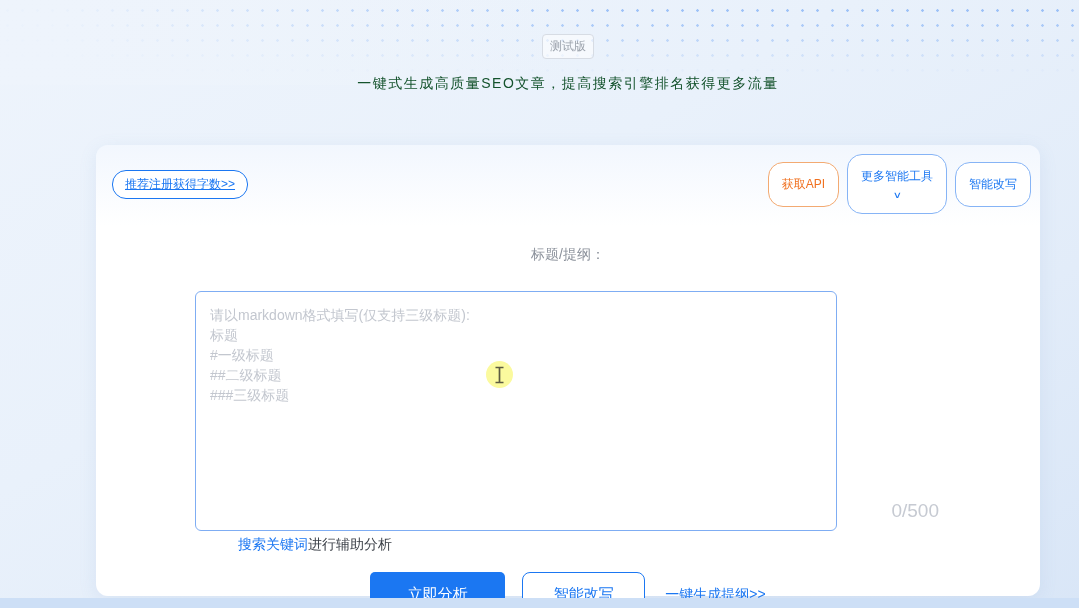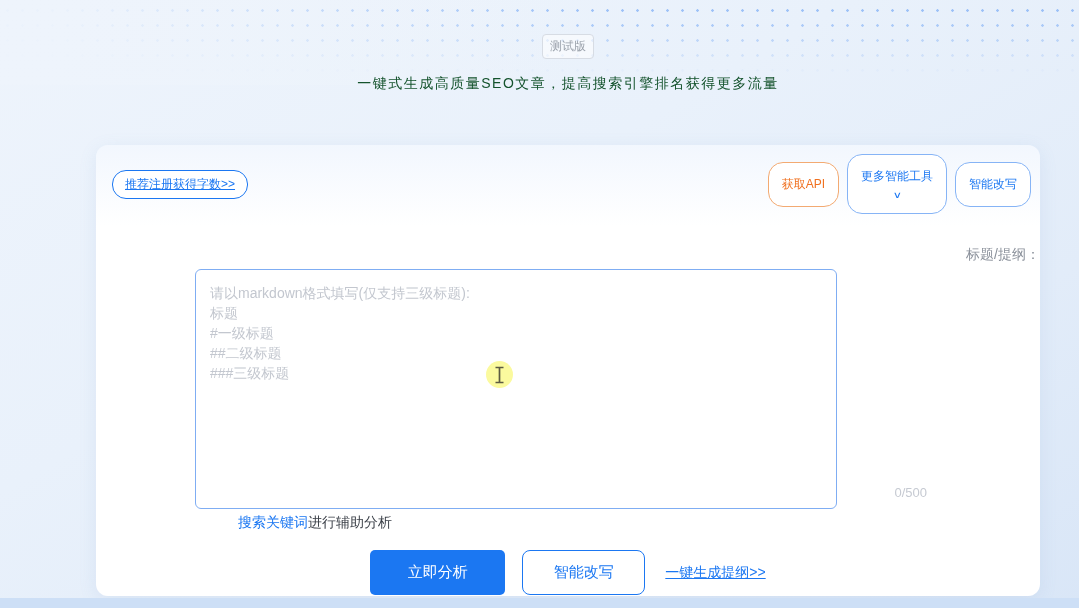--- a/index.html
+++ b/index.html
@@ -44,30 +44,30 @@
   }
   .tool-buttons { display:flex; gap:8px; align-items:center; }
   .btn-ghost {
     font-size:12px; border-radius:15px; padding:13px 13px; background:#fff;
     border:1px solid; cursor:pointer; display:flex; align-items:center; gap:5px; white-space:nowrap;
   }
   .btn-ghost.orange { color:var(--orange); border-color:#f3aa72; }
   .btn-ghost.blue   { color:var(--accent); border-color:#86b4f6;flex-direction:column; }
   .chevron { font-size:9px; transform:scaleX(1.4); color:var(--accent); }
 
-  .form-label { text-align:right; margin-top:32px; font-size:14px; color:#8b919b; height:17px; }
+  .form-label { text-align:center; margin-top:32px; font-size:14px; color:#8b919b; height:17px; }
 
-  .textarea-wrap { position:relative; width:746px; margin:6px auto 0; }
+  .textarea-wrap { position:relative; width:746px; margin:28px auto 0; }
   .outline-textarea {
     display:block; width:642px; height:240px; border:1px solid #7fadf3; border-radius:6px;
     padding:13px 14px; font-size:14px; line-height:20px; color:#333; resize:none; outline:none;
     font-family:"Liberation Sans","DejaVu Sans",sans-serif; background:#fff;
   }
   .outline-textarea::placeholder { color:#c3c7cf; }
-  .counter { position:absolute; right:14px; bottom:9px; font-size:13px; color:#c6cad2; background:#fff; padding-left:4px; }
+  .counter { position:absolute; right:2px; bottom:9px; font-size:19px; color:#c6cad2; background:#fff; padding-left:4px; }
 
   .helper { margin:5px 0 0 142px; font-size:14px; height:17px; }
   .helper-link { color:var(--accent); cursor:pointer; }
   .helper-rest { color:#3a3f47; }
 
   .actions { display:flex; align-items:center; justify-content:center; gap:17px; margin-top:19px; }
   .btn-primary {
     width:135px; height:45px; background:var(--accent); color:#fff; font-size:15px;
     border:none; border-radius:5px; cursor:pointer; font-family:inherit;
   }

